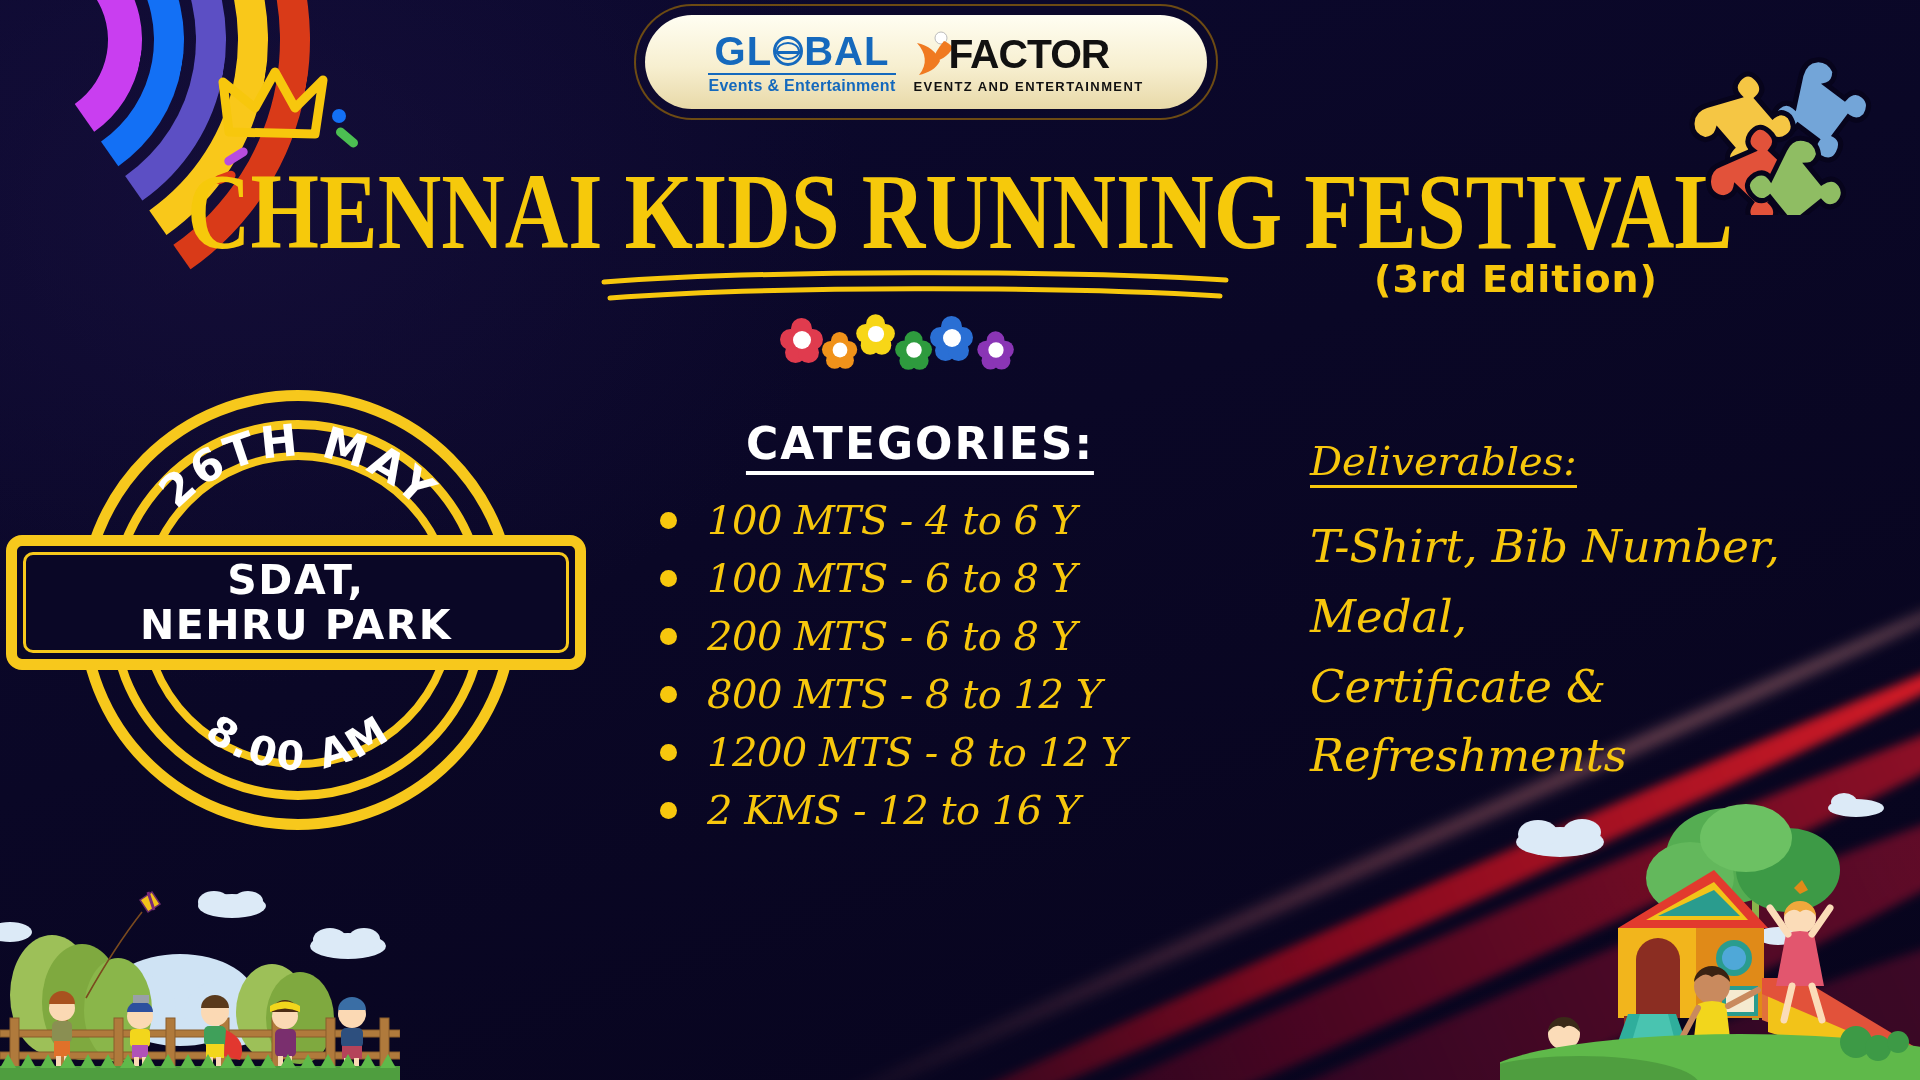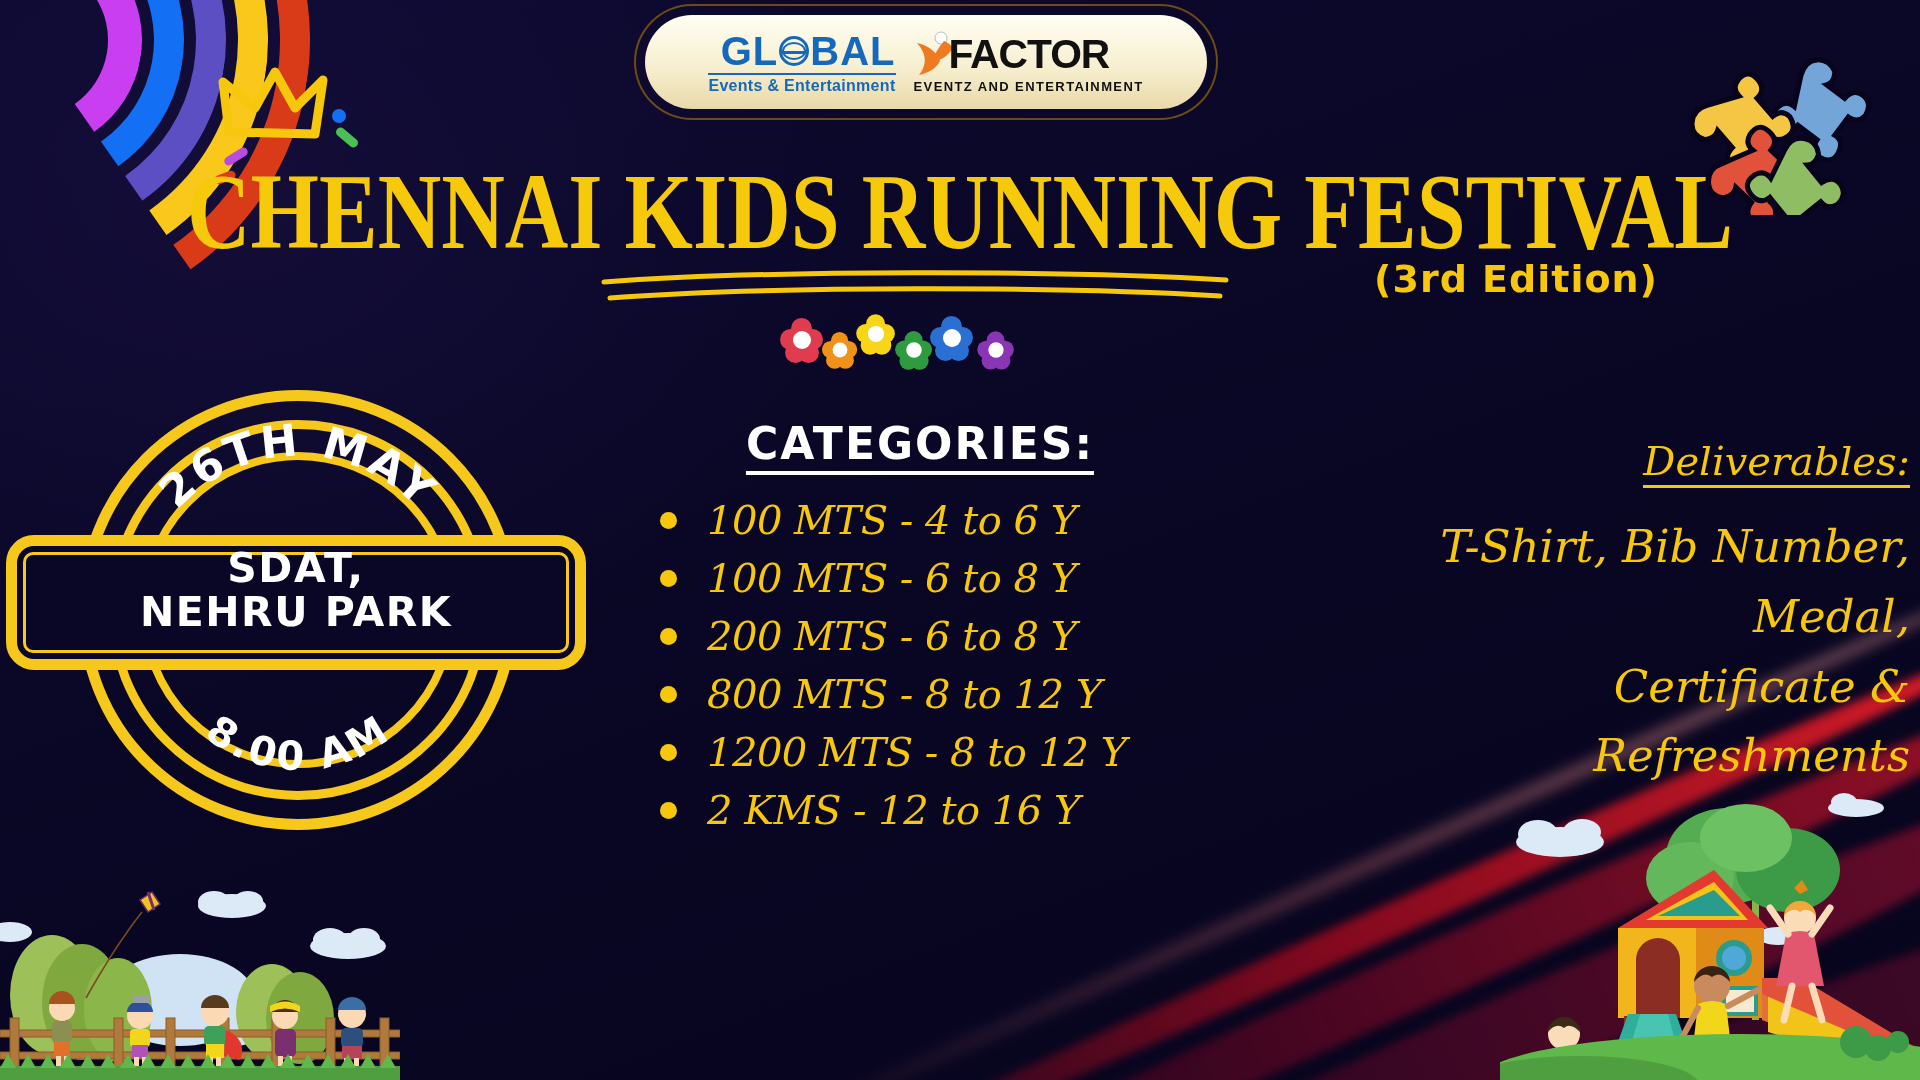--- a/index.html
+++ b/index.html
@@ -49,21 +49,21 @@
     border: 9px solid transparent;
     background-clip: padding-box;
     box-shadow: 0 0 0 2px #6d4b13;
   }
   .logo-banner::before {
     content:""; position:absolute; inset:-9px; border-radius:64px; z-index:-1;
     background: linear-gradient(175deg, #e2b64a 0%, #fff1b8 18%, #b9862a 48%, #f6dd8c 70%, #8e5f17 100%);
   }
   .logo-row { position:absolute; inset:0; display:flex; align-items:center; justify-content:center; gap:14px; }
 
-  .gl-block { display:flex; flex-direction:column; align-items:flex-end; line-height:1; }
+  .gl-block { display:flex; flex-direction:column; align-items:center; line-height:1; }
   .gl-word { display:flex; align-items:center; font-weight:bold; color:#1569bd; letter-spacing:1px;
              font-size:40px; font-family:"Liberation Sans", sans-serif; }
   .globe { width:30px; height:30px; border-radius:50%; border:3px solid #1569bd; position:relative;
            margin:0 1px; display:inline-block; }
   .globe::before { content:""; position:absolute; inset:3px 0; border-radius:50%; border:2px solid #1569bd; }
   .globe::after { content:""; position:absolute; left:-1px; right:-1px; top:12px; height:3px; background:#1569bd; border-radius:2px;}
   .gl-rule { width:100%; height:2px; background:#1569bd; margin:2px 0 3px; }
   .gl-sub { font-size:16px; font-weight:bold; color:#1569bd; letter-spacing:.3px; white-space:nowrap; }
 
   .xf-block { display:flex; flex-direction:column; align-items:flex-start; line-height:1; margin-left:4px;}
@@ -105,22 +105,22 @@
 
   
   .stamp { position:absolute; left:78px; top:390px; width:440px; height:440px; }
   .ring { position:absolute; border-radius:50%; border:11px solid #f7c81c; }
   .ring1 { inset:0; }
   .ring2 { inset:30px; border-width:9px; }
   .ring3 { inset:62px; border-width:8px; }
   .stamp-arc { position:absolute; inset:0; }
   .stamp-box {
     position:absolute; left:-72px; top:145px; width:580px; height:135px;
-    border:11px solid #f7c81c; border-radius:28px; background:#0a0726;
-    display:flex; align-items:center; justify-content:flex-start; flex-direction:column;
+    border:11px solid #f7c81c; border-radius:16px; background:#0a0726;
+    display:flex; align-items:center; justify-content:center; flex-direction:column;
   }
   .stamp-box-inner { position:absolute; inset:6px; border:3px solid #f7c81c; border-radius:10px; }
   .stamp-line { color:#fff; font-weight:bold; font-size:41px; letter-spacing:1.5px; line-height:1.08;
                 text-align:center; font-family:"DejaVu Sans", sans-serif; position:relative; z-index:2; }
 
   
   .cats { position:absolute; left:660px; top:418px; width:520px; }
   .cats-head {
     color:#ffffff; font-size:44px; font-weight:bold; text-align:center;
     letter-spacing:2px; font-family:"DejaVu Sans", sans-serif;
@@ -130,21 +130,21 @@
   .cat-list { list-style:none; margin-top:22px; }
   .cat-item { display:flex; align-items:center; margin-bottom:12px; }
   .cat-bullet { width:17px; height:17px; border-radius:50%; background:#f7c70d; flex:0 0 17px; margin-right:30px; }
   .cat-text {
     color:#f7c70d; font-size:40px; white-space:nowrap;
     font-family:"DejaVu Serif", serif; font-style:italic; font-weight:normal;
     letter-spacing:-0.5px;
   }
 
   
-  .deliv { position:absolute; left:1310px; top:438px; width:600px; text-align:right; }
+  .deliv { position:absolute; left:1310px; top:438px; width:600px; text-align:left; }
   .deliv-head {
     color:#f7c70d; font-size:40px; font-family:"DejaVu Serif", serif; font-style:italic;
     border-bottom:3px solid #f7c70d; display:inline-block; padding-bottom:1px;
   }
   .deliv-body { color:#f7c70d; font-size:45px; line-height:1.55; margin-top:24px;
                 font-family:"DejaVu Serif", serif; font-style:italic; }
 
   
   .puzzle { position:absolute; left:1676px; top:40px; width:210px; height:175px; }
 

